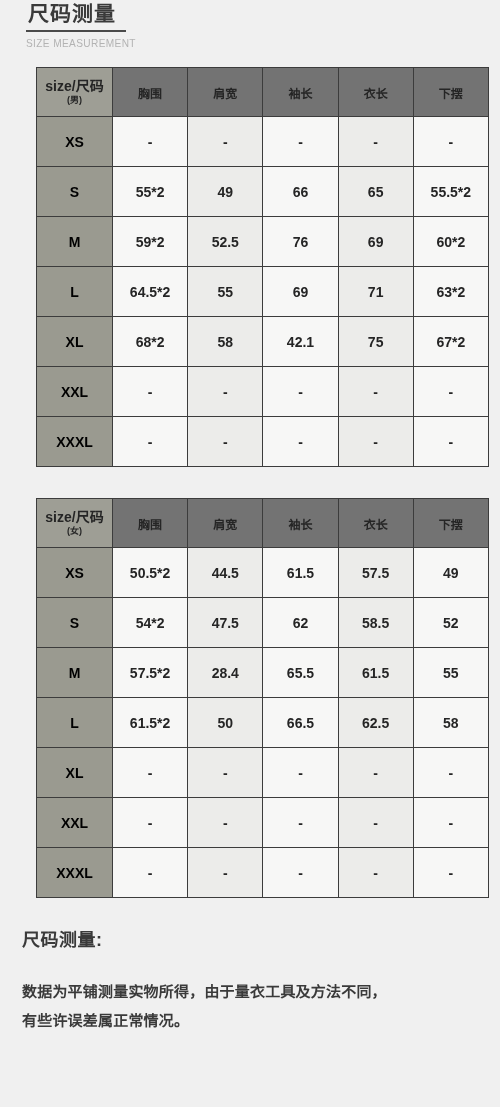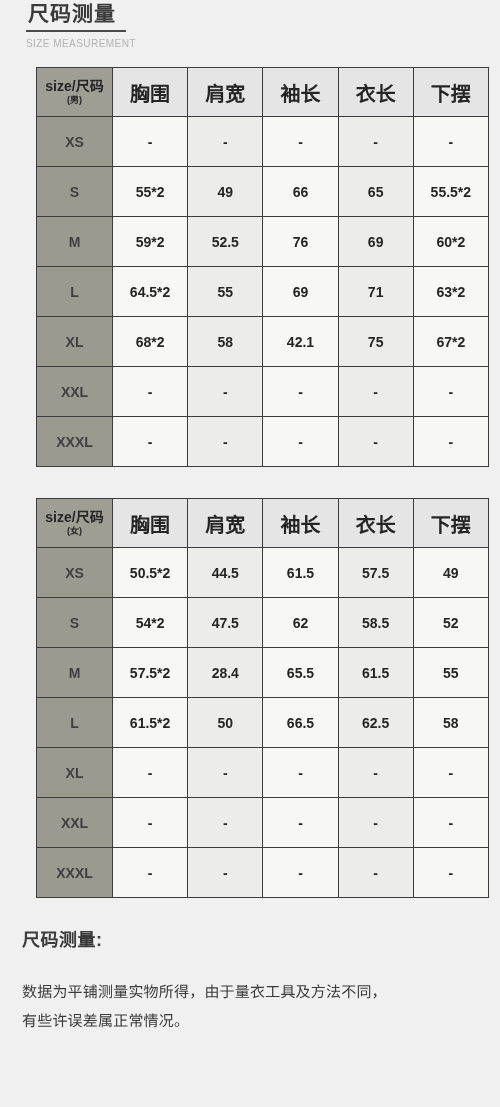--- a/index.html
+++ b/index.html
@@ -61,43 +61,43 @@
     vertical-align: middle;
     font-size: 14px;
     font-weight: 600;
     color: #252525;
     height: 49px;
     padding: 0 2px;
   }
 
   
   .size-table thead th {
-    background: #e5e5e5;
+    background: #737373;
     height: 48px;
-    font-size: 20px;
+    font-size: 12px;
     font-weight: 700;
   }
   .size-table thead th.col-size {
     background: #9e9e95;
     font-size: 14px;
     line-height: 1.15;
   }
   .col-size-sub {
     display: block;
     font-size: 9px;
     font-weight: 600;
     margin-top: 1px;
   }
 
   
   .size-table tbody td.size-label {
     background: #9a9a90;
     font-size: 14px;
     font-weight: 600;
-    color: #404040;
+    color: #000000;
   }
 
   
   .size-table tbody td.c0 { background: #f7f7f6; }
   .size-table tbody td.c1 { background: #ececea; }
   .size-table tbody td.c2 { background: #f7f7f6; }
   .size-table tbody td.c3 { background: #ececea; }
   .size-table tbody td.c4 { background: #f7f7f6; }
 
   
@@ -113,21 +113,21 @@
   }
   .note-heading {
     font-size: 18px;
     font-weight: 700;
     color: #3a3a3a;
     letter-spacing: 0.5px;
     margin-bottom: 26px;
   }
   .note-body {
     font-size: 15px;
-    font-weight: 400;
+    font-weight: 700;
     color: #3a3a3a;
     line-height: 1.95;
     letter-spacing: 0.2px;
   }
 </style>
 </head>
 <body>
 
 <div class="title-block">
   <div class="title-main">尺码测量</div>

